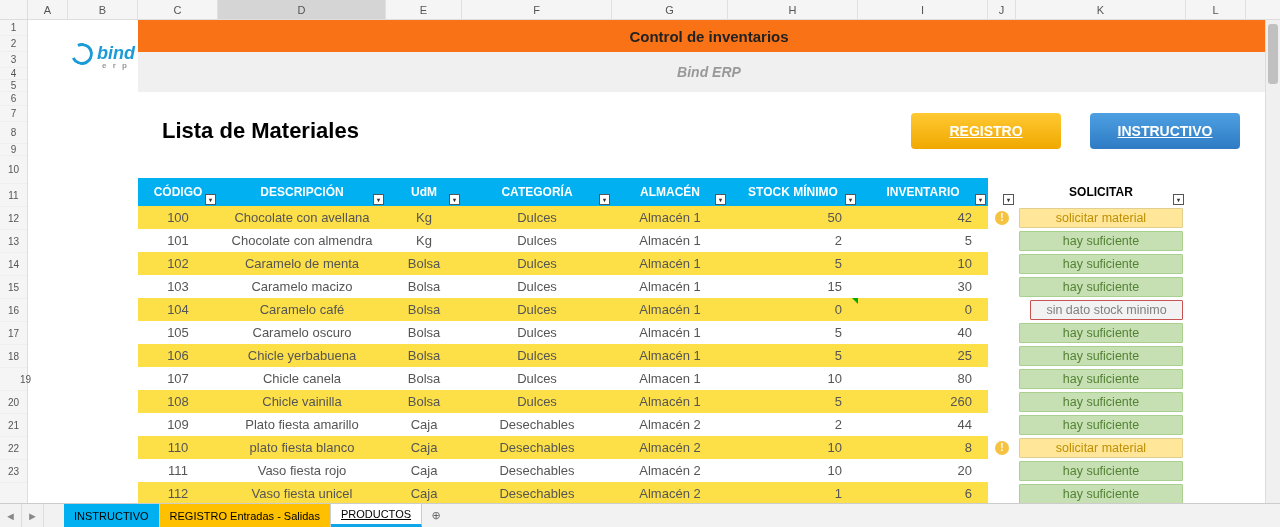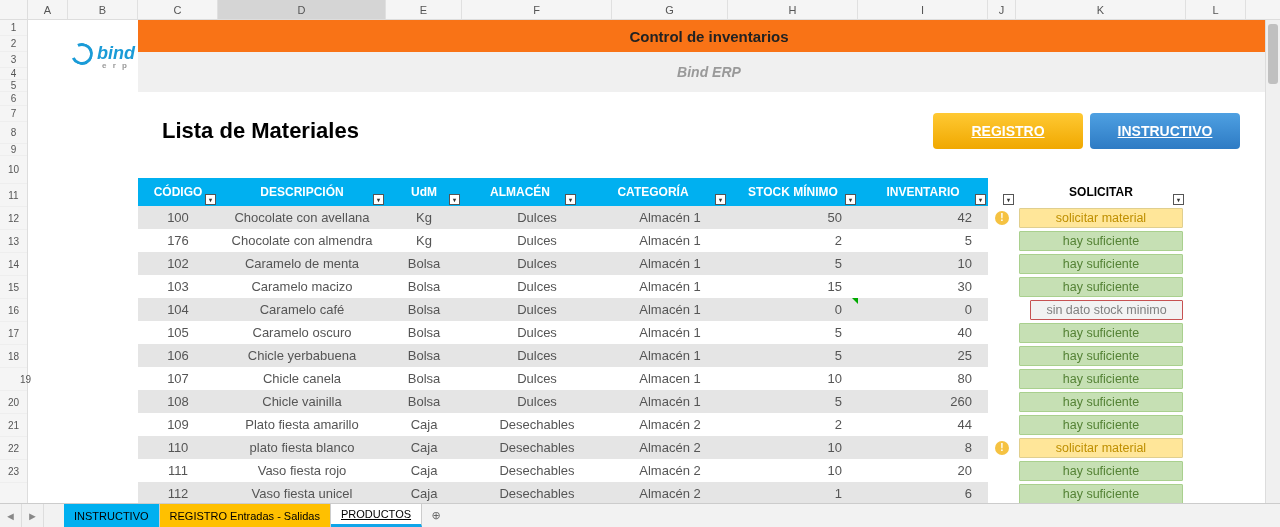--- a/index.html
+++ b/index.html
@@ -21,31 +21,31 @@
     .logo-cell .ring { width:22px; height:22px; border:3px solid #1a9bd7; border-radius:50%; margin-right:4px; display:inline-block; border-left-color: transparent; transform: rotate(20deg); }
     .logo-cell .sub { font-size:8px; color:#999; letter-spacing:2px; display:block; font-style:normal; margin-top:-4px; text-align:right;margin-left:25px; }
 
     .control-banner { background: #f97316; display:flex; align-items:center; justify-content:center; font-weight:700; font-size:15px; color:#222; height:100%; width:100%; }
     .binderp-banner { background:#f0f0f0; display:flex; align-items:center; justify-content:center; font-weight:700; font-style:italic; color:#999; font-size:14px; height:100%; width:100%; }
 
     
     .title-row { display:flex; align-items:center; }
     .sheet-title { font-size:22px; font-weight:700; color:#000; padding-left:24px; }
     .btn { height:36px; display:flex; align-items:center; justify-content:center; font-weight:700; color:#fff; text-decoration:underline; border-radius:4px; font-size:14px; cursor:pointer; }
-    .btn-registro { background: linear-gradient(#ffc933,#f0a800); margin-right:7px; }
+    .btn-registro { background: linear-gradient(#ffc933,#f0a800); margin-right:29px; }
     .btn-instructivo { background: linear-gradient(#4ea0e2,#2e7bc4); }
     .tbl-header { display:flex; height:28px; }
     .th { background:#00b0f0; color:#fff; font-weight:700; font-size:12px; display:flex; align-items:center; justify-content:center; position:relative; }
     .th .filter { position:absolute; right:2px; bottom:1px; width:11px; height:11px; background:#fff; border:1px solid #555; display:flex; align-items:center; justify-content:center; font-size:6px; color:#333; }
     .th.last { background:#fff; color:#000; font-weight:700; }
 
     .tr { display:flex; height:23px; }
     .td { display:flex; align-items:center; justify-content:center; font-size:13px; color:#555; }
     .td.num { justify-content:flex-end; padding-right:16px; }
-    .tr.odd .td.fill { background:#e5e5e5; }
+    .tr.odd .td.fill { background:#fde047; }
     .td.codigo { font-weight:400; }
 
     .status-cell { margin:0 3px; font-size:12.5px; display:flex; align-items:center; justify-content:center; height:20px; border-radius:1px; }
     .status-solicitar { background:#ffe699; color:#bf8f00; border:1px solid #e0cf8f; }
     .status-suficiente { background:#c6e0b4; color:#548235; border:1px solid #a9d08e; }
     .status-sindato { background:#f2f2f2; color:#808080; border:1px solid #c65252;margin-left:14px; }
 
     .alert-icon { width:14px; height:14px; border-radius:50%; background:#f5c242; display:inline-flex; align-items:center; justify-content:center; font-size:10px; font-weight:bold; color:#fff; }
 
     
@@ -157,26 +157,26 @@
             <span class="filter">▾</span>
           </div>
         <div class="th w-D">
             <span>DESCRIPCIÓN</span>
             <span class="filter">▾</span>
           </div>
         <div class="th w-E">
             <span>UdM</span>
             <span class="filter">▾</span>
           </div>
+        <div class="th w-F">
+            <span>CATEGORÍA</span>
+            <span class="filter">▾</span>
+          </div>
         <div class="th w-G">
             <span>ALMACÉN</span>
-            <span class="filter">▾</span>
-          </div>
-        <div class="th w-F">
-            <span>CATEGORÍA</span>
             <span class="filter">▾</span>
           </div>
         <div class="th w-H">
             <span>STOCK MÍNIMO</span>
             <span class="filter">▾</span>
           </div>
         <div class="th w-I">
             <span>INVENTARIO</span>
             <span class="filter">▾</span>
           </div>
@@ -203,21 +203,21 @@
             <div class="td w-J">
               <span class="alert-icon">!</span>
             </div>
             <div class="td w-K" style="padding:1px 0;">
               <div class="status-cell status-solicitar" style="width:100%;">solicitar material</div>
             </div>
           </div>
           <div class="tr">
             <div class="td w-A"></div>
             <div class="td w-B"></div>
-            <div class="td fill w-C codigo">176</div>
+            <div class="td fill w-C codigo">101</div>
             <div class="td fill w-D">Chocolate con almendra</div>
             <div class="td fill w-E">Kg</div>
             <div class="td fill w-F">Dulces</div>
             <div class="td fill w-G">Almacén 1</div>
             <div class="td fill w-H num" style="position:relative;">2</div>
             <div class="td fill w-I num">5</div>
             <div class="td w-J"></div>
             <div class="td w-K" style="padding:1px 0;">
               <div class="status-cell status-suficiente" style="width:100%;">hay suficiente</div>
             </div>

